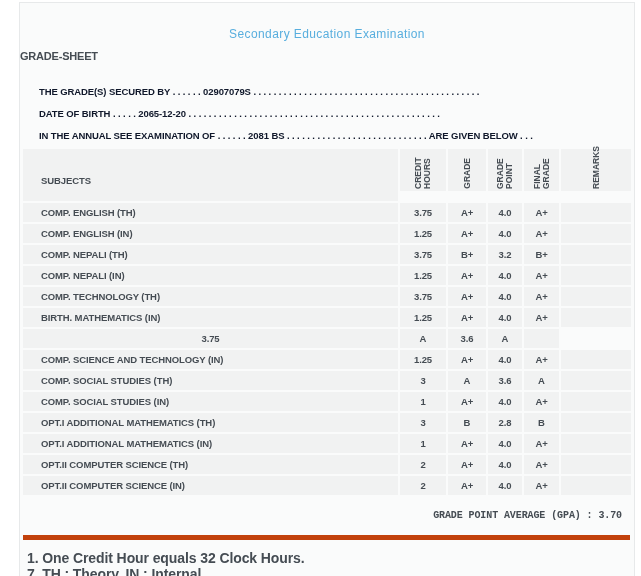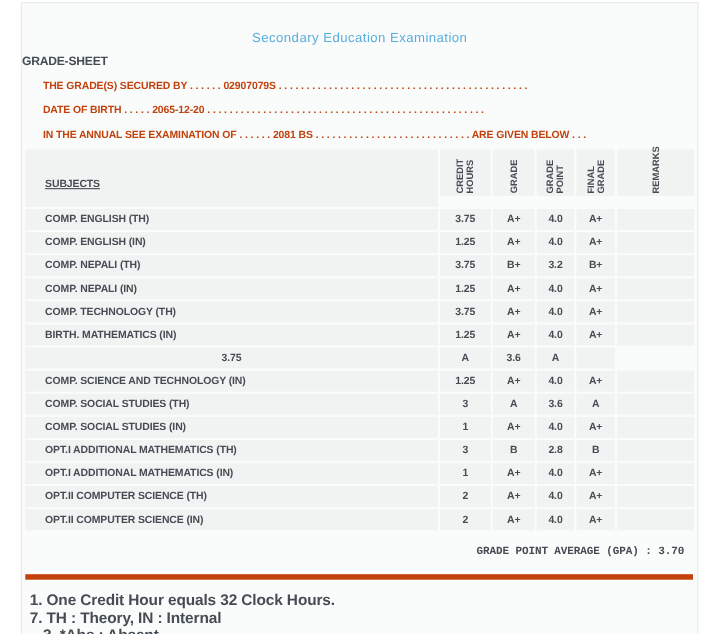--- a/index.html
+++ b/index.html
@@ -27,23 +27,23 @@
   }
   .subtitle {
     margin-top: 9px;
     text-align: left;
     color: #454c53;
     font-size: 11px;
     font-weight: 700;
     letter-spacing: -0.2px;
   }
   .info-lines {
-    margin-top: 6px;
+    margin-top: 19px;
     padding: 0 14px 0 19px;
-    color: #c2410c;
+    color: #0f172a;
   }
   .info-line {
     height: 22px;
     line-height: 22px;
     font-size: 9.5px;
     font-weight: 700;
     letter-spacing: -0.1px;
     white-space: nowrap;
     overflow: hidden;
   }
@@ -73,21 +73,20 @@
     padding-left: 18px;
   }
   .t-head .cell {
     height: 42px;
     align-items: flex-end;
   }
   .t-head .cell.subject {
     align-items: center;
     padding-top: 10px;
     font-size: 9.5px;
-    text-decoration: underline;
   }
   .rot {
     writing-mode: vertical-rl;
     transform: rotate(180deg);
     max-height: 40px;
     line-height: 9px;
     font-size: 8.5px;
     letter-spacing: 0;
     margin-bottom: 2px;
     text-align: left;

